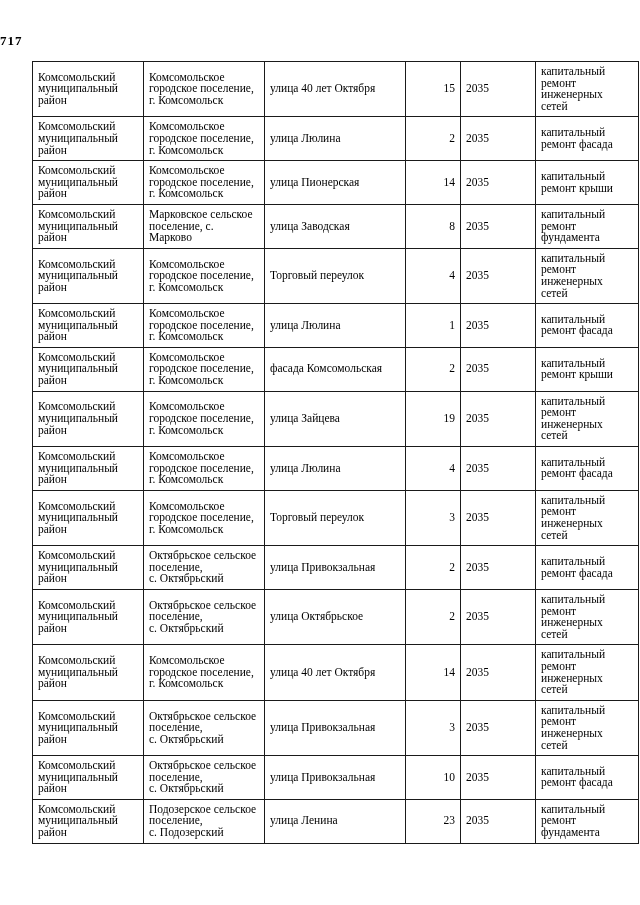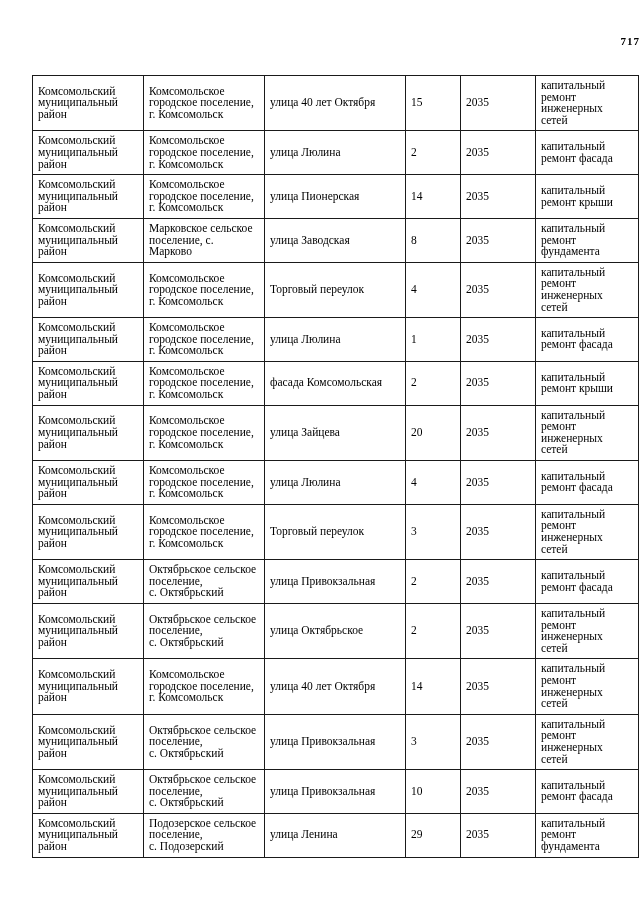--- a/index.html
+++ b/index.html
@@ -15,47 +15,47 @@
     overflow: hidden;
   }
   .page {
     width: 640px;
     height: 905px;
     background: #ffffff;
     box-sizing: border-box;
     padding-top: 34px;
   }
   .page-number {
-    text-align: right;
+    text-align: left;
     font-weight: bold;
-    font-size: 11px;
+    font-size: 13px;
     line-height: 14px;
     letter-spacing: 1px;
-    margin-bottom: 27px;
+    margin-bottom: 13px;
   }
   table.doc-table {
     border-collapse: collapse;
     table-layout: fixed;
     width: 584px;
     margin-left: 32px;
   }
   table.doc-table td {
     border: 1px solid #1a1a1a;
     font-size: 11.5px;
     line-height: 11.6px;
     padding: 4px 5px;
     vertical-align: middle;
     white-space: pre-line;
     overflow: hidden;
     box-sizing: border-box;
   }
   td.c-district  { width: 111px; }
   td.c-settlement{ width: 121px; }
   td.c-street    { width: 141px; padding-left: 8px; }
-  td.c-house     { width: 55px;  text-align: left; }
+  td.c-house     { width: 55px;  text-align: right; }
   td.c-year      { width: 75px;  text-align: left; }
   td.c-repair    { width: 103px; }
 </style>
 </head>
 <body>
 
 <div class="page">
   <div class="page-number">717</div>
 
   <table class="doc-table">
@@ -163,21 +163,21 @@
   </tr>
 
   <tr>
     <td class="c-district">Комсомольский
 муниципальный
 район</td>
     <td class="c-settlement">Комсомольское
 городское поселение,
 г. Комсомольск</td>
     <td class="c-street">улица Зайцева</td>
-    <td class="c-house">20</td>
+    <td class="c-house">19</td>
     <td class="c-year">2035</td>
     <td class="c-repair">капитальный
 ремонт
 инженерных
 сетей</td>
   </tr>
 
   <tr>
     <td class="c-district">Комсомольский
 муниципальный
@@ -285,21 +285,21 @@
   </tr>
 
   <tr>
     <td class="c-district">Комсомольский
 муниципальный
 район</td>
     <td class="c-settlement">Подозерское сельское
 поселение,
 с. Подозерский</td>
     <td class="c-street">улица Ленина</td>
-    <td class="c-house">29</td>
+    <td class="c-house">23</td>
     <td class="c-year">2035</td>
     <td class="c-repair">капитальный
 ремонт
 фундамента</td>
   </tr>
 </tbody>
   </table>
 </div>
 
 </body></html>

